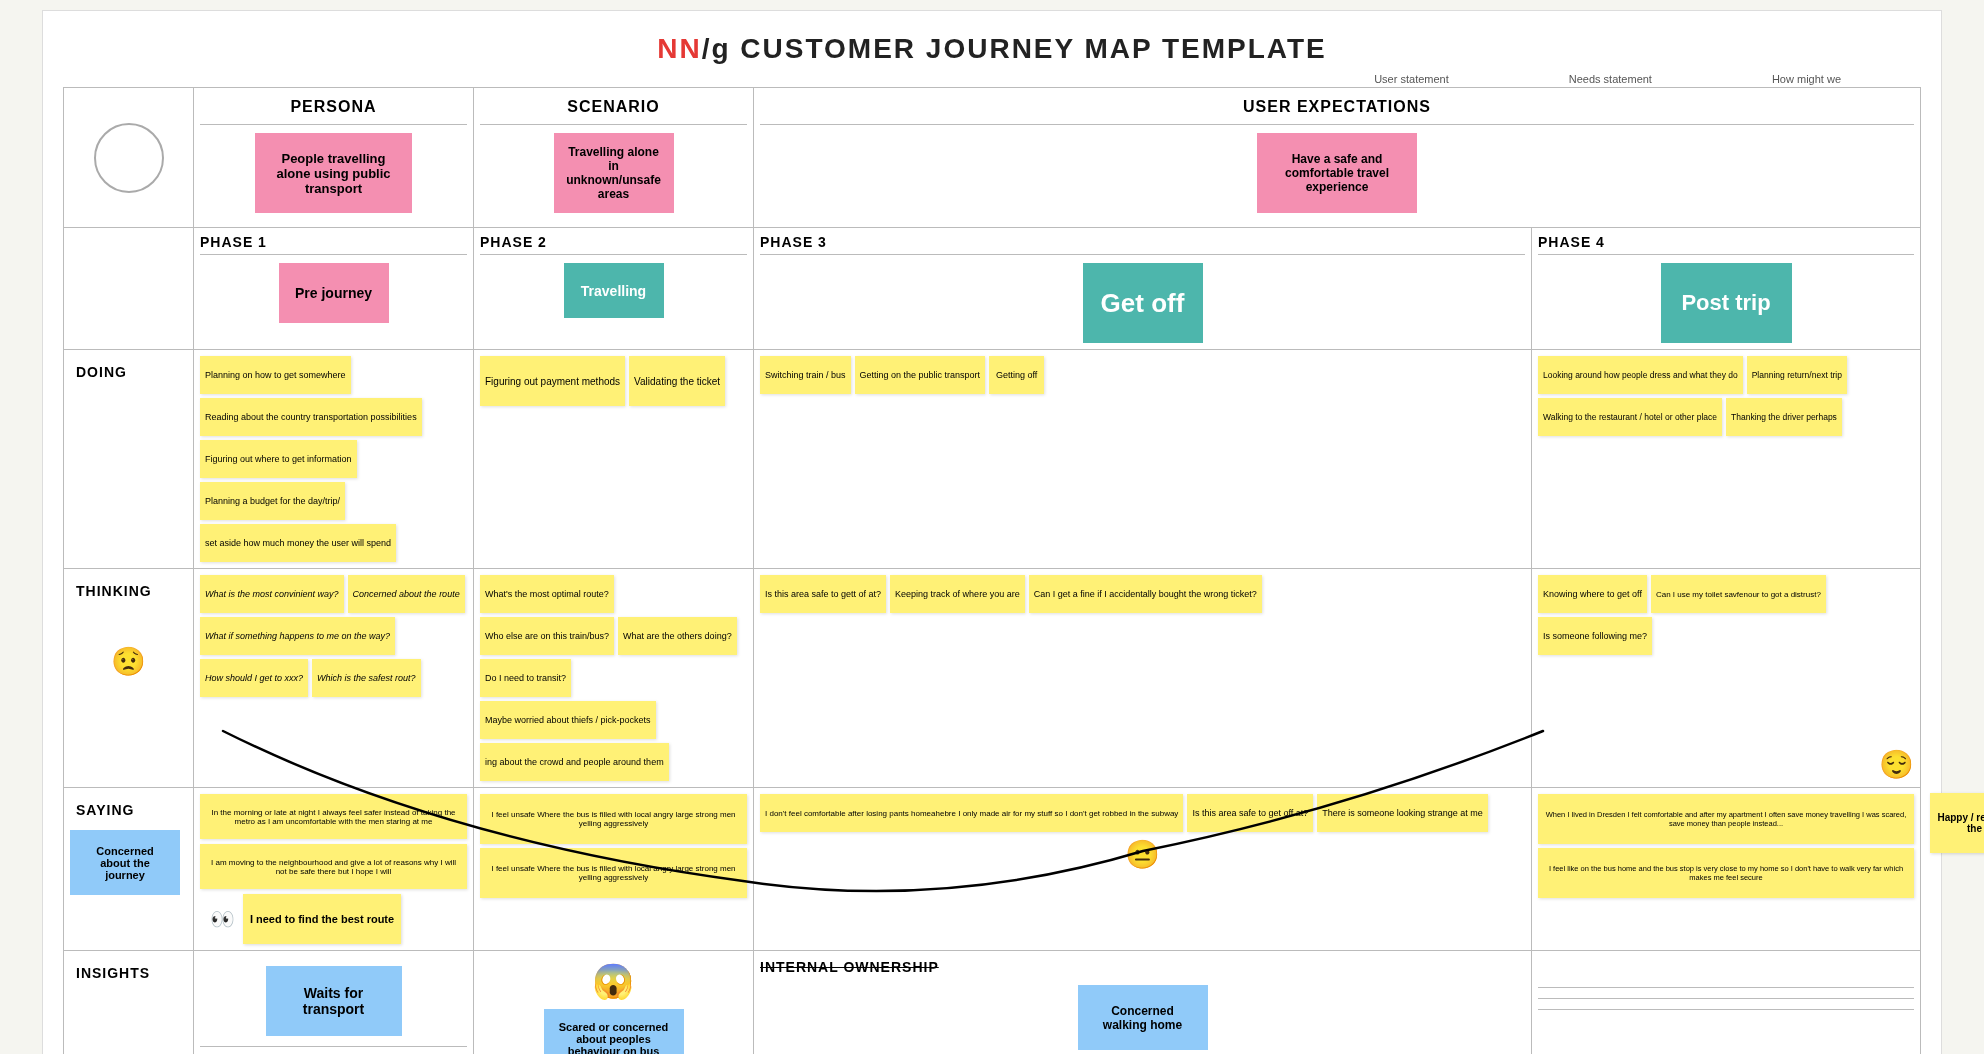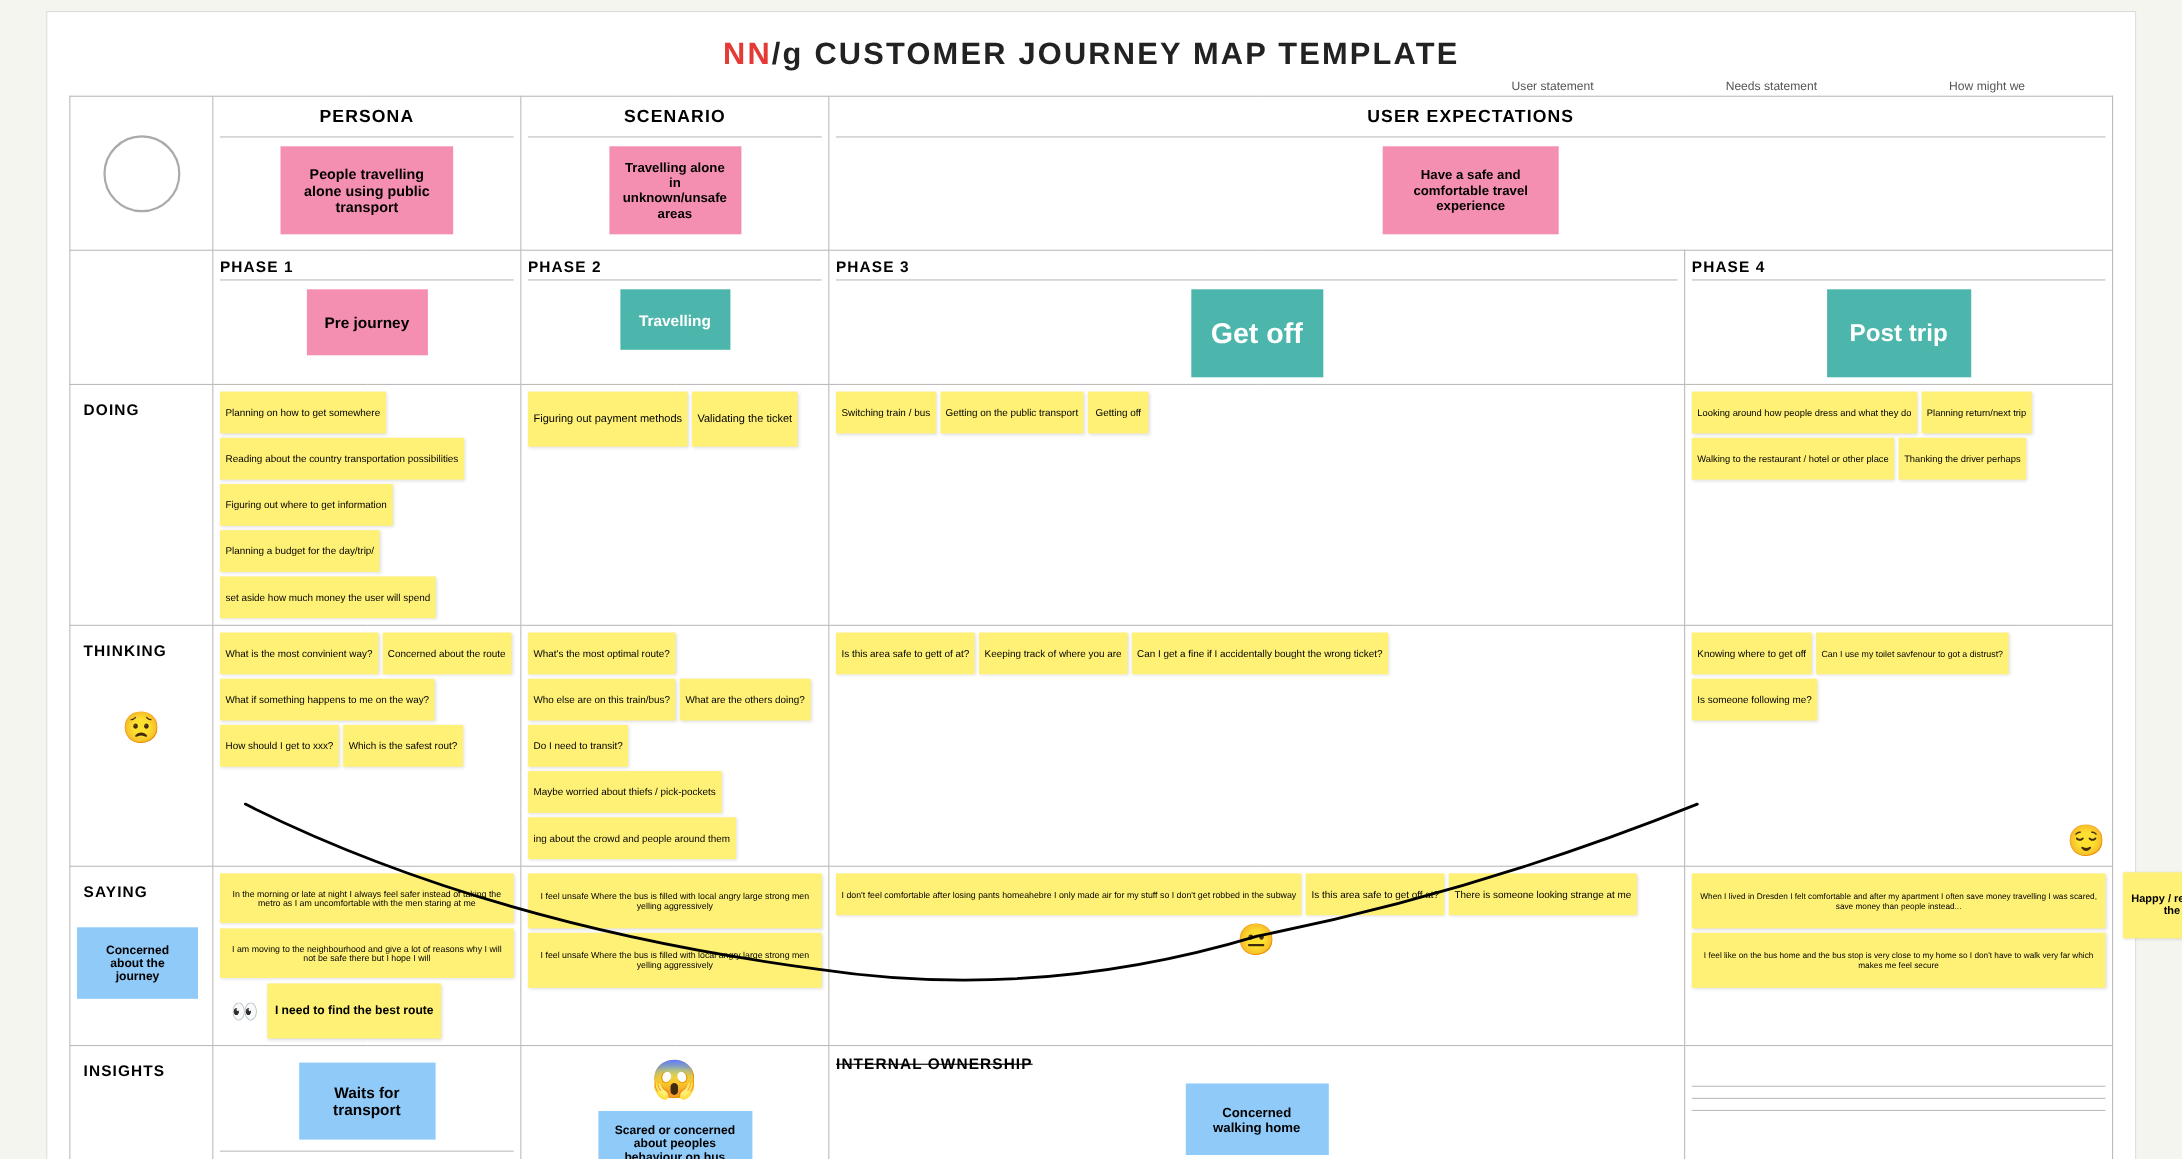--- a/index.html
+++ b/index.html
@@ -296,21 +296,21 @@
     </tr>
 
     <tr class="thinking-row">
       <td style="vertical-align:top; padding-top:8px;">
         <div class="row-label">THINKING</div>
         <div style="margin-top: 40px; text-align:center;">
           <span class="emoji-face">😟</span>
         </div>
       </td>
 
-      <td colspan="2" style="vertical-align:top;">
+      <td colspan="2" style="vertical-align:top;font-style:italic;">
         <div class="flex-wrap-notes">
           <div class="doing-note">What is the most convinient way?</div>
           <div class="doing-note">Concerned about the route</div>
           <div class="doing-note">What if something happens to me on the way?</div>
           <div class="doing-note">How should I get to xxx?</div>
           <div class="doing-note">Which is the safest rout?</div>
         </div>
       </td>
 
       <td colspan="2" style="vertical-align:top;">
@@ -341,21 +341,21 @@
         <div style="position:absolute; right:0; bottom:0; padding:6px;">
           <span class="emoji-face">😌</span>
         </div>
       </td>
     </tr>
 
     <tr style="height:150px;">
       <td style="vertical-align:top; padding-top:8px; position:relative;">
         <div class="row-label">SAYING</div>
 
-        <div style="margin-top:19px;">
+        <div style="margin-top:6px;">
           <div class="sticky-blue" style="width:110px; height:65px; font-size:11px; font-weight:600;">Concerned about the journey</div>
         </div>
       </td>
 
       <td colspan="2" style="vertical-align:top; position:relative;">
         <div style="display:flex; flex-wrap:wrap; gap:5px; margin-bottom:5px;">
           <div class="doing-note" style="font-size:8px; min-width:80px; min-height:45px;">In the morning or late at night I always feel safer instead of taking the metro as I am uncomfortable with the men staring at me</div>
           <div class="doing-note" style="font-size:8px; min-width:80px; min-height:45px;">I am moving to the neighbourhood and give a lot of reasons why I will not be safe there but I hope I will</div>
         </div>
         <div style="display:flex; align-items:center; gap:8px;">
@@ -393,21 +393,21 @@
         </div>
       </td>
     </tr>
 
     <tr style="height:150px;">
       <td style="vertical-align:top; padding-top:8px;">
         <div class="row-label">INSIGHTS</div>
       </td>
 
       <td colspan="2" style="vertical-align:top; text-align:center; padding-top:15px;">
-        <div class="sticky-blue" style="width:124px; height:70px; margin:0 auto; font-size:14px; font-weight:700;">Waits for transport</div>
+        <div class="sticky-blue" style="width:136px; height:70px; margin:0 auto; font-size:14px; font-weight:700;">Waits for transport</div>
         <div style="margin-top:10px; border-top:1.5px solid #bbb; padding-top:4px;"></div>
 
       </td>
 
       <td colspan="2" style="vertical-align:top; text-align:center; padding-top:10px;">
         <span class="emoji-face" style="font-size:34px;">😱</span>
         <div style="margin-top:8px;">
           <div class="sticky-blue" style="width:140px; height:60px; margin:0 auto; font-size:11px;">Scared or concerned about peoples behaviour on bus</div>
         </div>
       </td>

